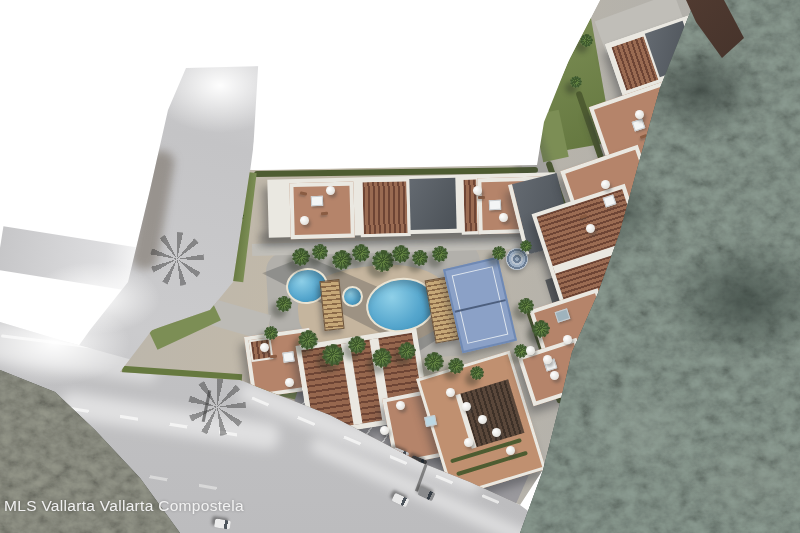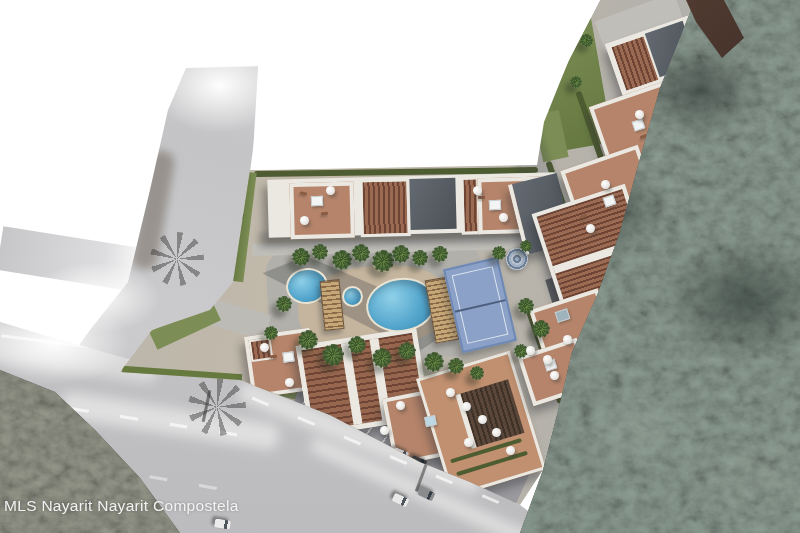--- a/index.html
+++ b/index.html
@@ -279,14 +279,14 @@
               background:linear-gradient(135deg,#7a5a4a,var(--boundary-brown) 60%,#3f2f28);"></div>
 
   <div class="abs" style="left:0;top:0;width:800px;height:200px;
               clip-path:polygon(262px 0px,600px 0px,568px 62px,544px 122px,537px 165px,252px 170px);
               background:linear-gradient(180deg,#ffffff 90%,#f5f5f3);"></div>
 
   <div class="fade" style="left:30px;top:262px;width:130px;height:72px;"></div>
   <div class="fade" style="left:-20px;top:300px;width:150px;height:85px;"></div>
   <div class="fade" style="left:150px;top:38px;width:140px;height:95px;"></div>
 
-  <div id="watermark">MLS Nayarit Nayarit Compostela</div>
+  <div id="watermark">MLS Vallarta Vallarta Compostela</div>
 </div>
 
 </body></html>

